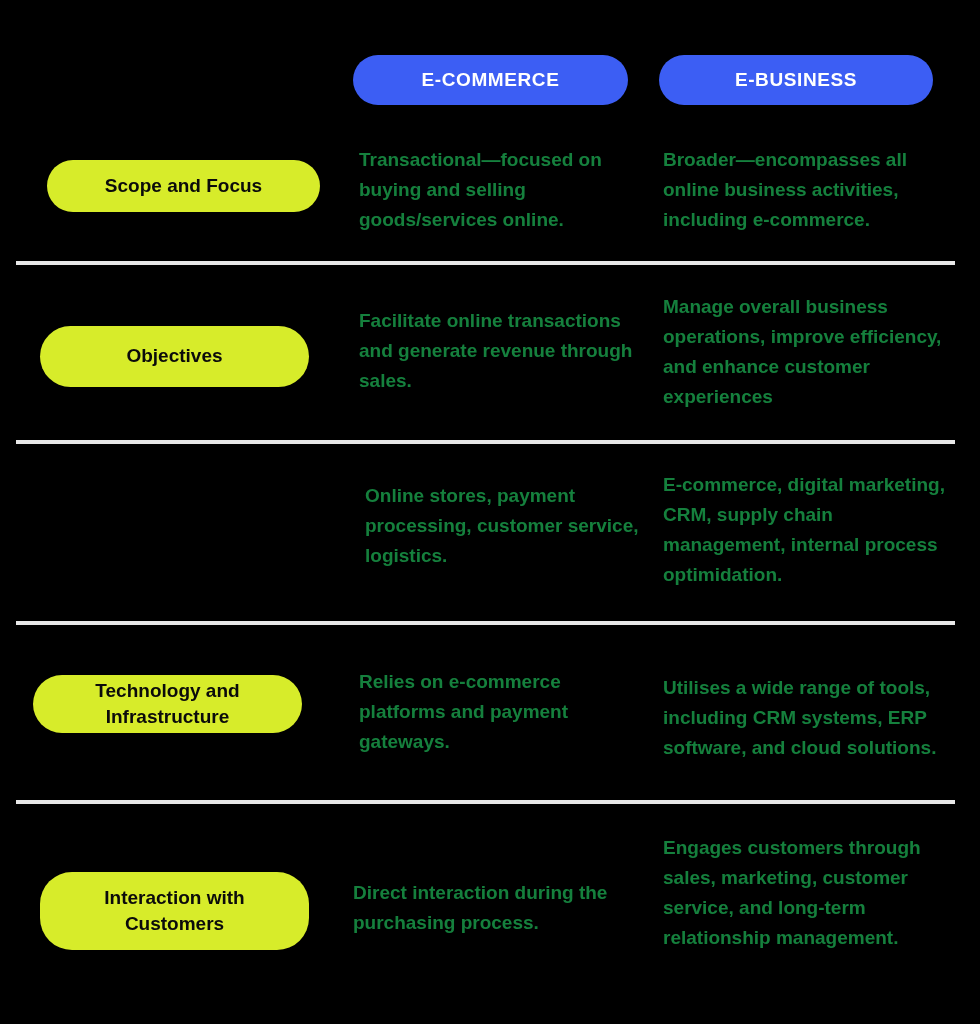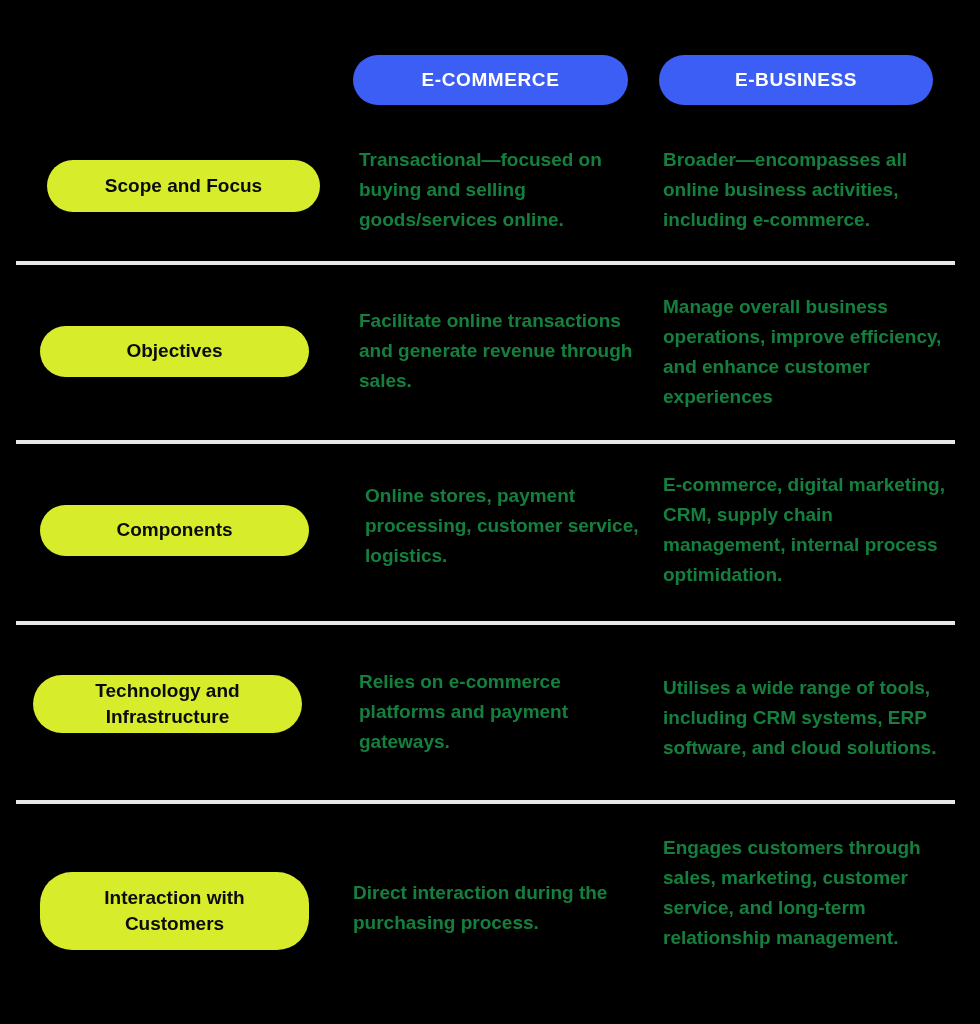--- a/index.html
+++ b/index.html
@@ -103,28 +103,27 @@
   </div>
 
   <div class="row" style="top:128px;height:136px;">
     <div class="label-pill" style="left:47px;top:32px;width:273px;height:52px;">Scope and Focus</div>
     <div class="cell col-a" style="top:17px;">Transactional—focused on buying and selling goods/services online.</div>
     <div class="cell col-b" style="top:17px;">Broader—encompasses all online business activities, including e-commerce.</div>
     <div class="row-divider" style="top:133px;"></div>
   </div>
 
   <div class="row" style="top:264px;height:180px;">
-    <div class="label-pill" style="left:40px;top:62px;width:269px;height:51px;">Objectives</div>
+    <div class="label-pill" style="left:40px;top:62px;width:269px;height:61px;">Objectives</div>
     <div class="cell col-a" style="top:42px;">Facilitate online transactions and generate revenue through sales.</div>
     <div class="cell col-b" style="top:28px;">Manage overall business operations, improve efficiency, and enhance customer experiences</div>
     <div class="row-divider" style="top:176px;"></div>
   </div>
 
   <div class="row" style="top:444px;height:181px;">
-    <div class="label-pill" style="left:40px;top:61px;width:269px;height:51px;">Components</div>
     <div class="cell col-a" style="top:37px;margin-left:6px;">Online stores, payment processing, customer service, logistics.</div>
     <div class="cell col-b" style="top:26px;">E-commerce, digital marketing, CRM, supply chain management, internal process optimidation.</div>
     <div class="row-divider" style="top:177px;"></div>
   </div>
 
   <div class="row" style="top:625px;height:179px;">
     <div class="label-pill" style="left:33px;top:50px;width:269px;height:58px;">Technology and Infrastructure</div>
     <div class="cell col-a" style="top:42px;">Relies on e-commerce platforms and payment gateways.</div>
     <div class="cell col-b" style="top:28px;margin-top:20px;">Utilises a wide range of tools, including CRM systems, ERP software, and cloud solutions.</div>
     <div class="row-divider" style="top:175px;"></div>

